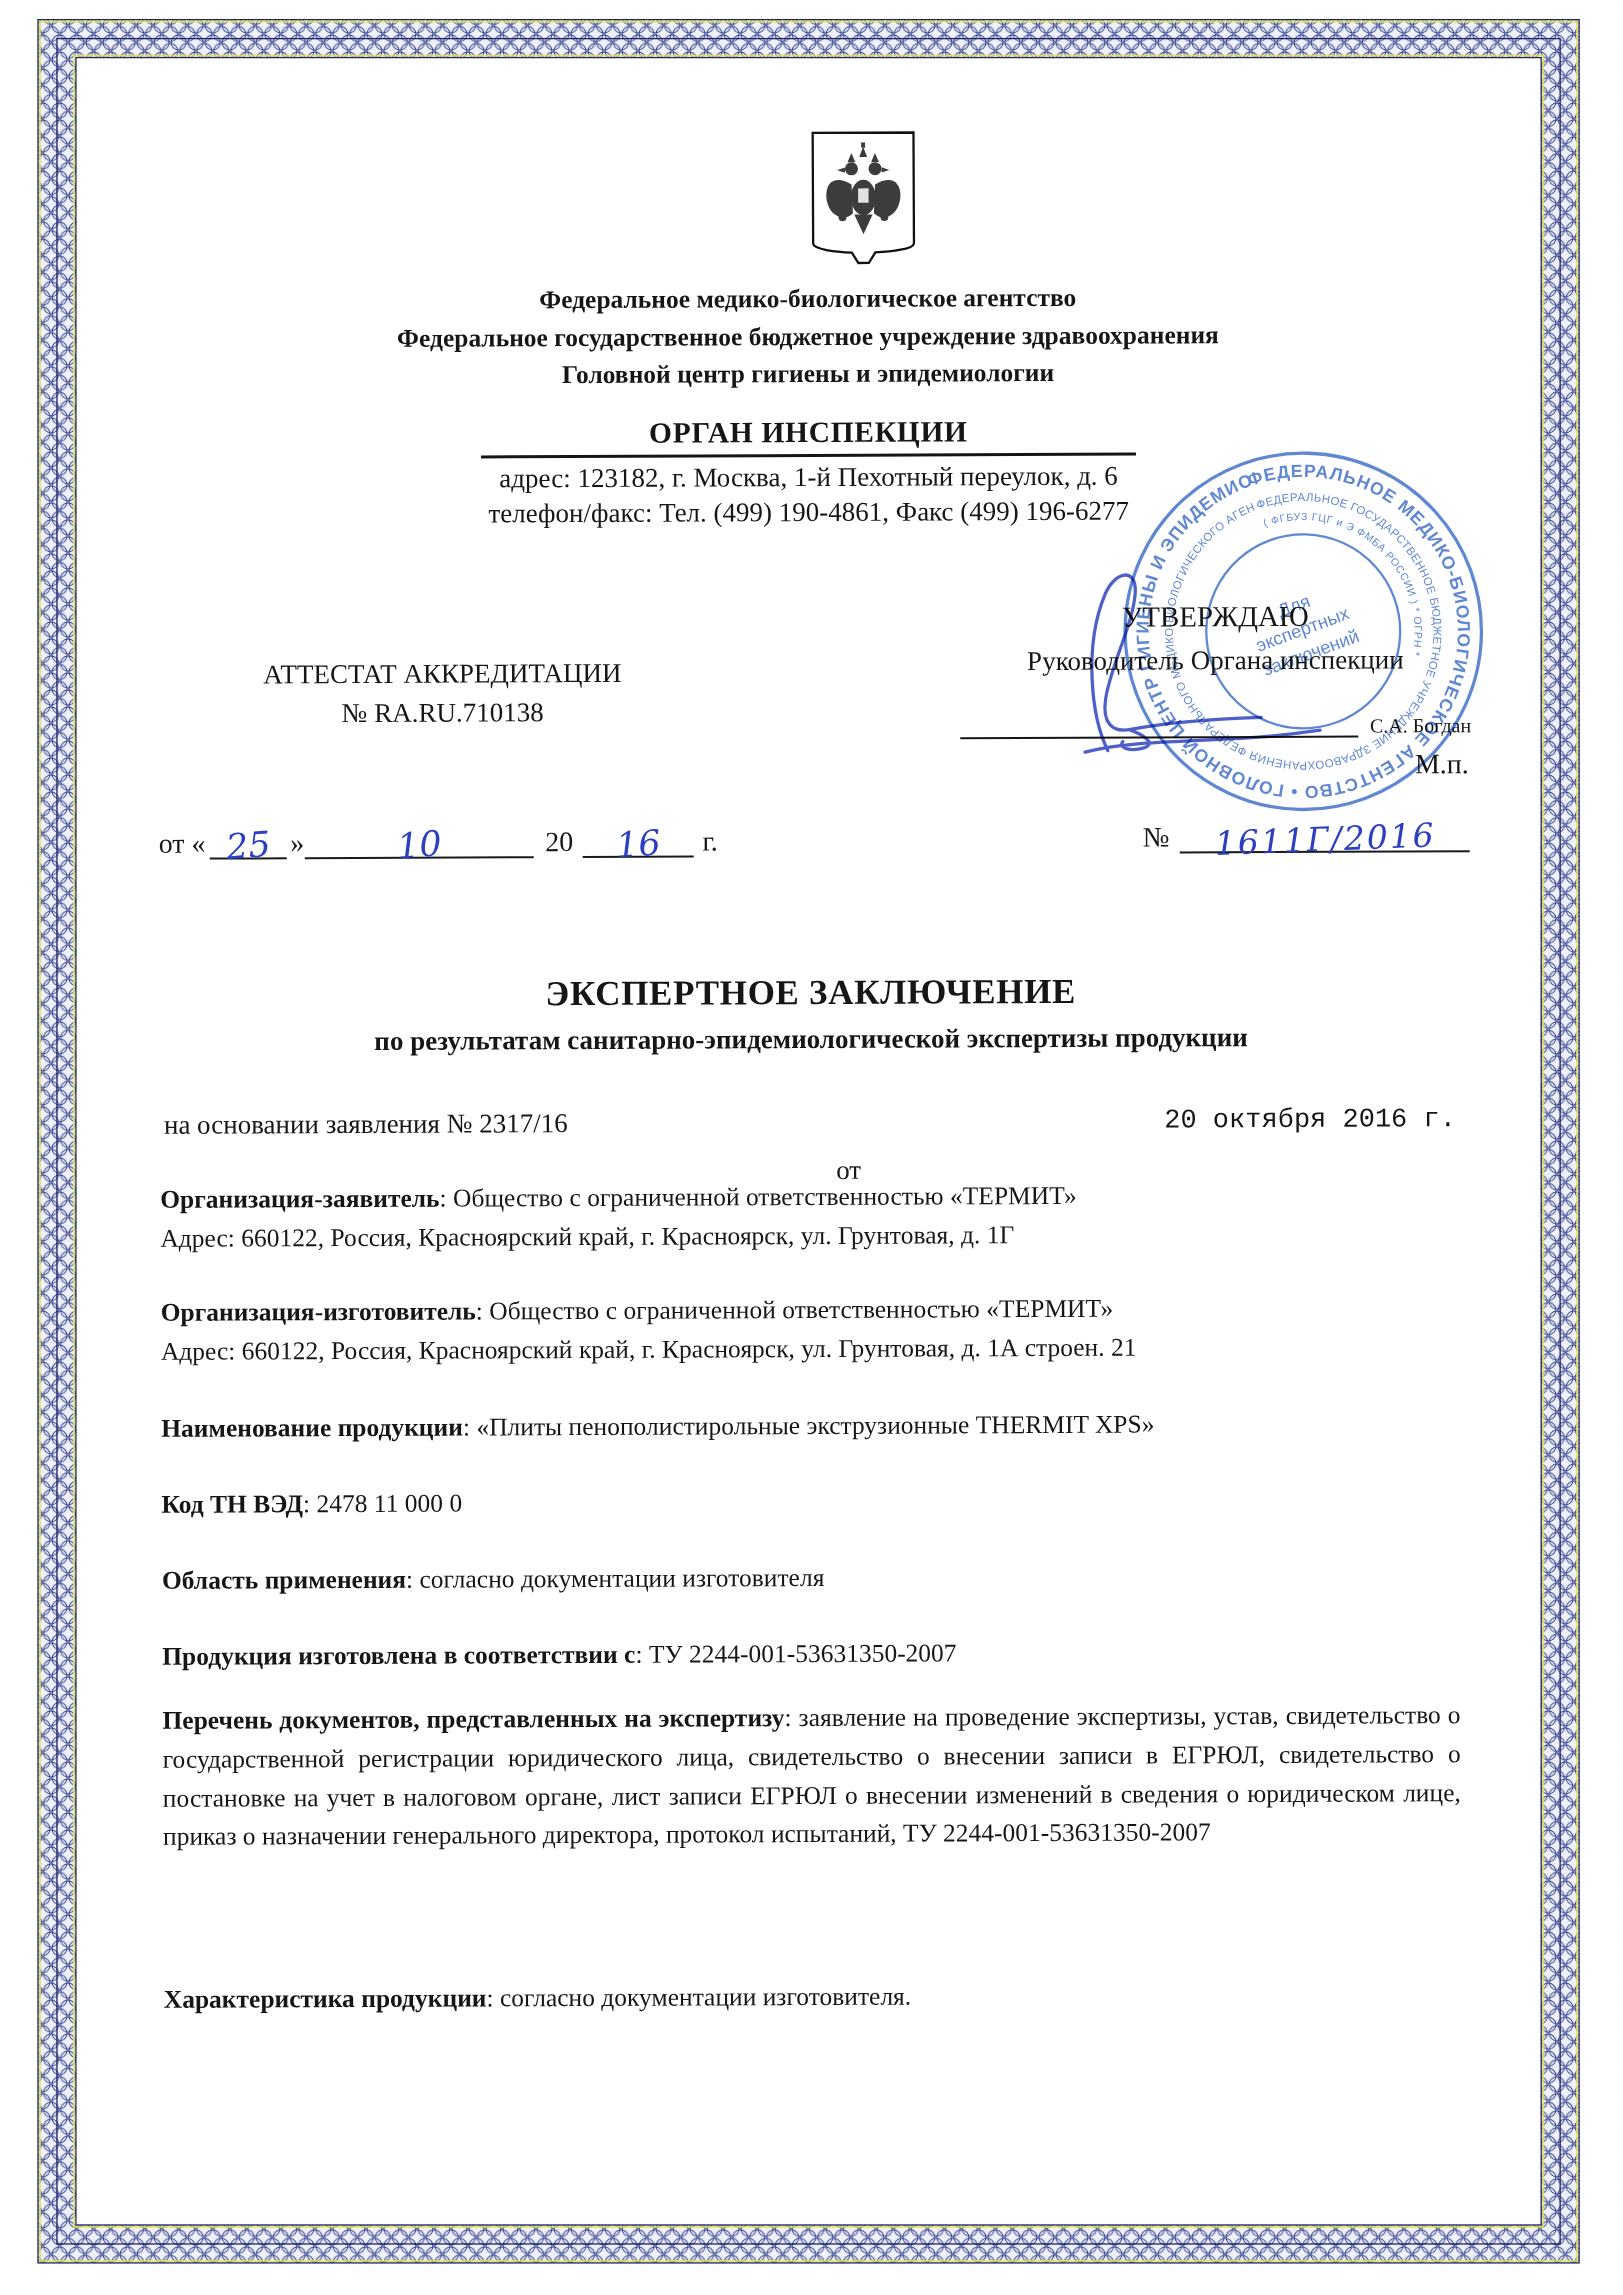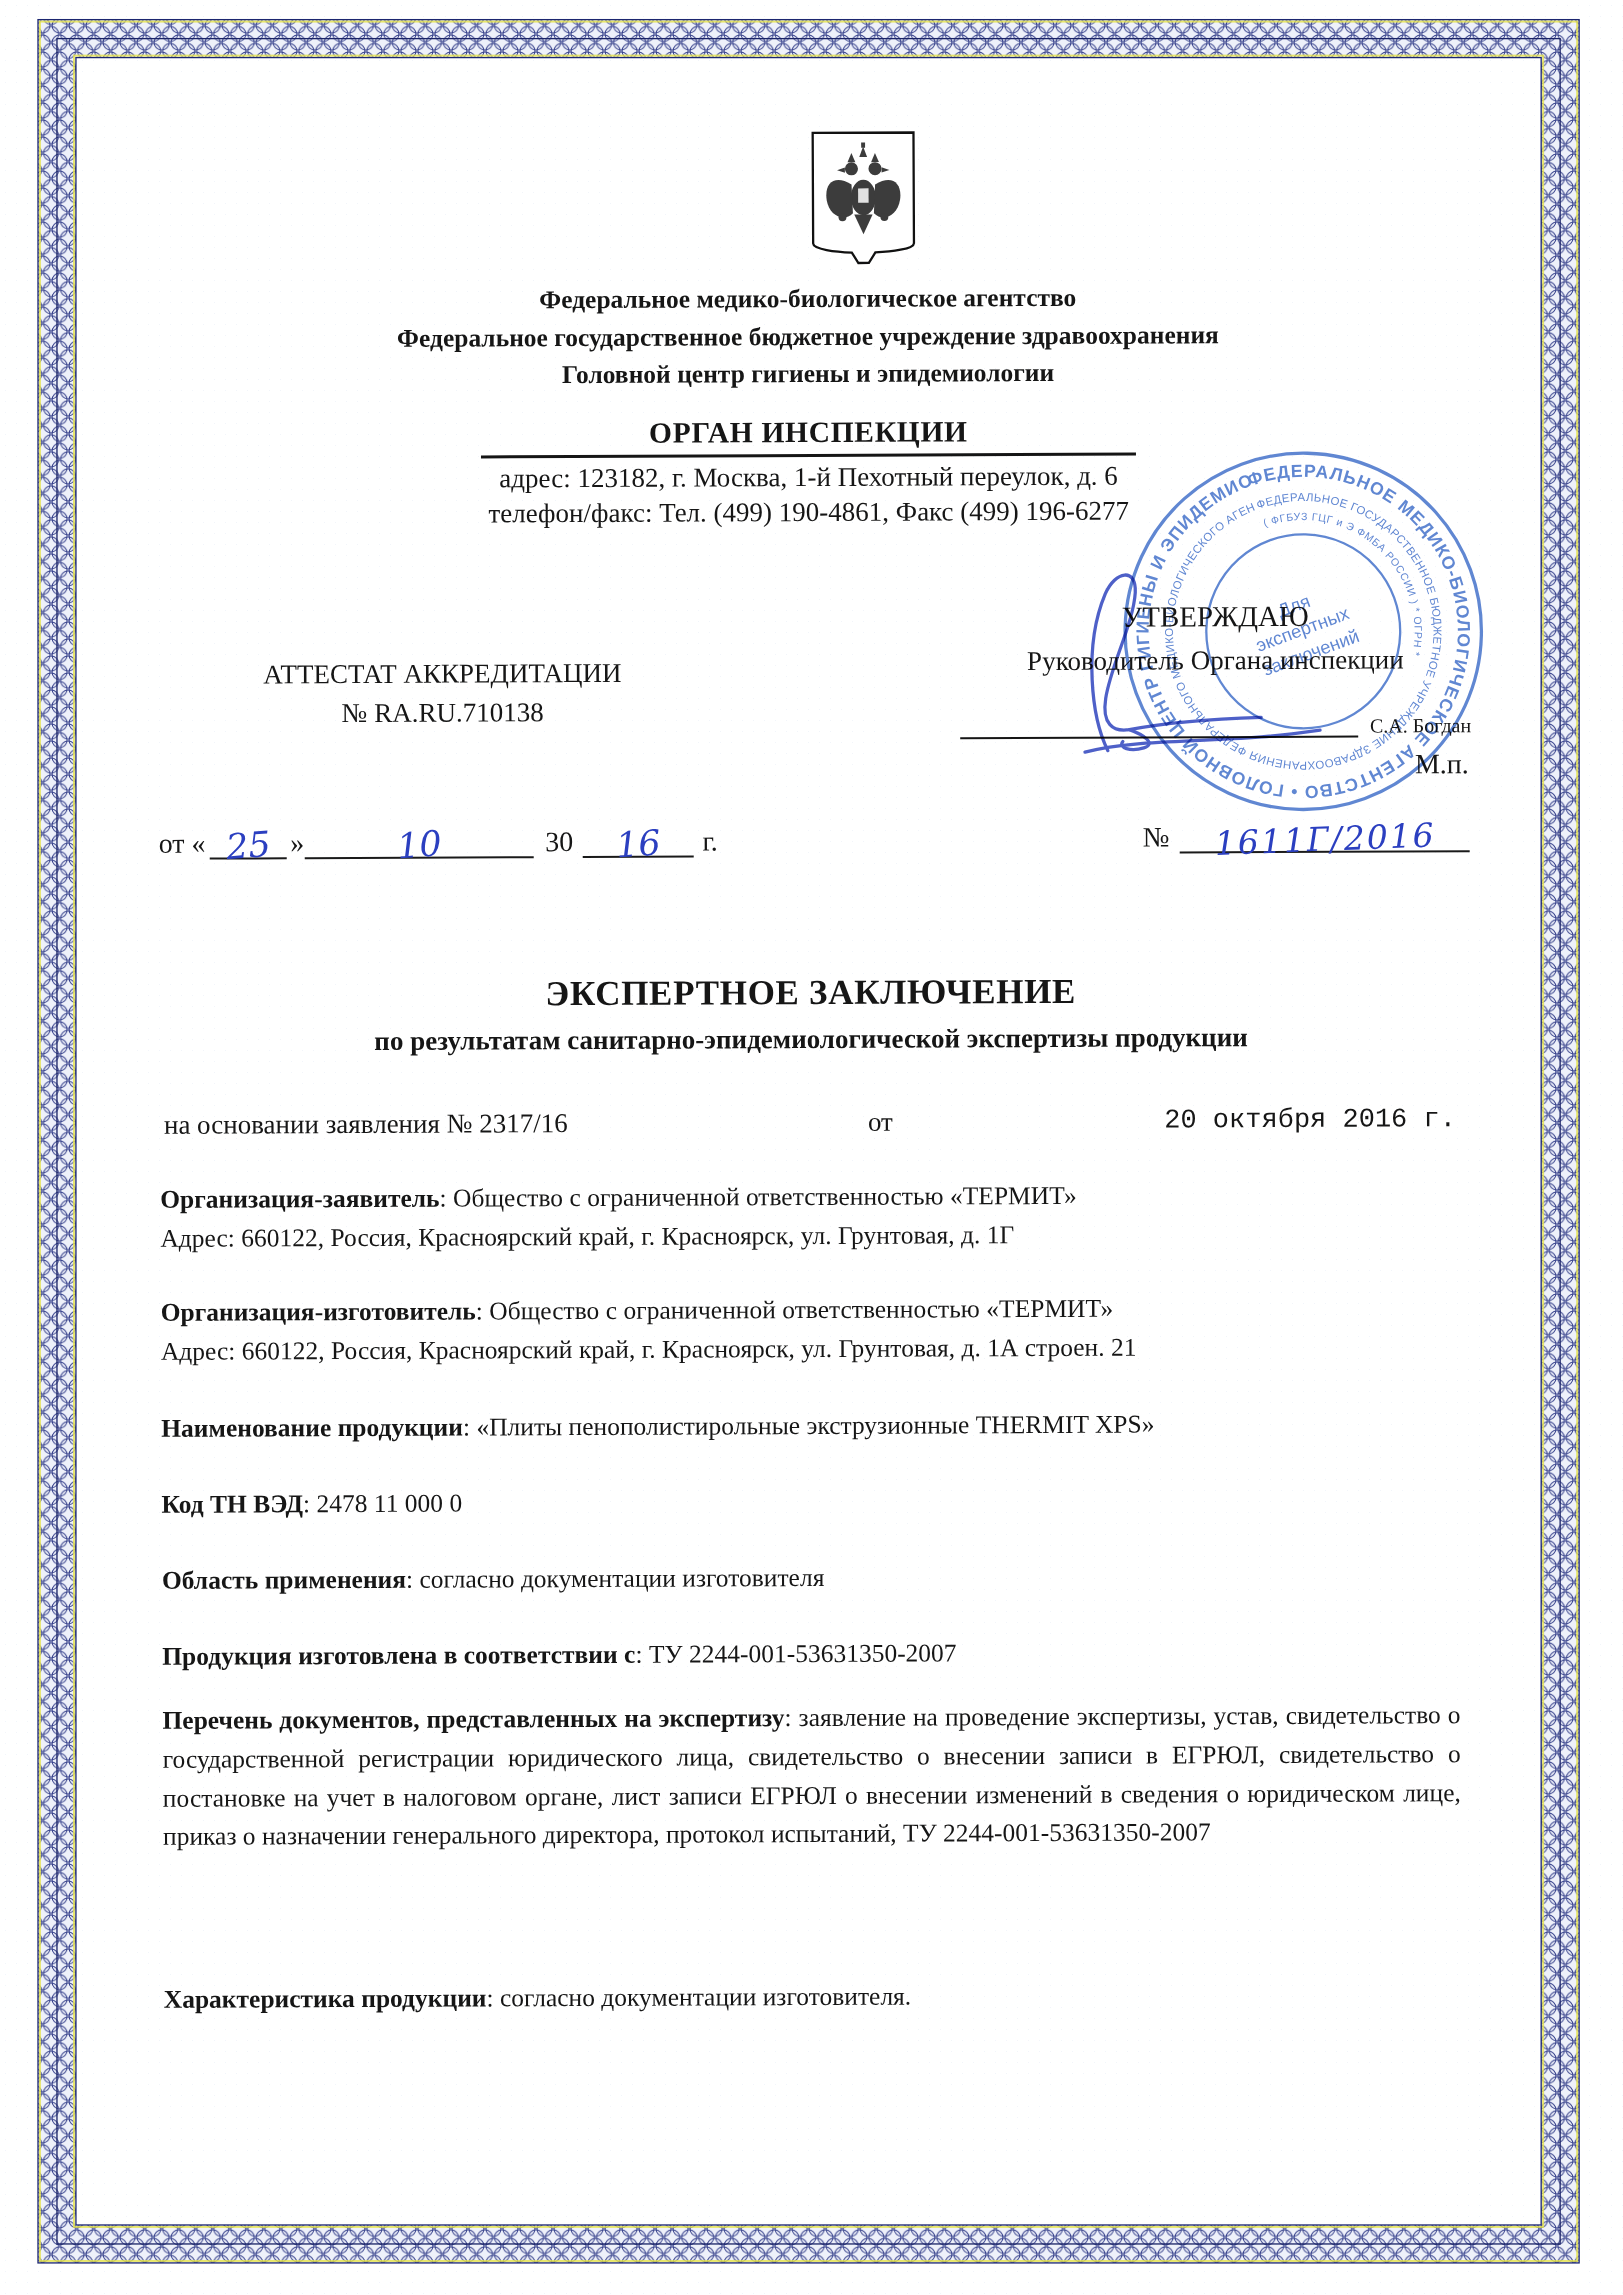--- a/index.html
+++ b/index.html
@@ -43,21 +43,21 @@
   .hw{font-family:"DejaVu Serif",serif;font-style:italic;color:#2b3fc0;
     display:inline-block;transform:rotate(-4deg) translateY(5.2px);line-height:.9;}
   .hw.day,.hw.month,.hw.year{font-size:35px;}
   .hw.num{font-size:33px;letter-spacing:2px;transform:rotate(-2deg) translateY(3.9px);}
   .main-title{position:absolute;top:973px;left:0;width:100%;text-align:center;
     font-size:35px;font-weight:bold;letter-spacing:0.7px;}
   .subtitle{position:absolute;top:1024px;left:0;width:100%;text-align:center;
     font-size:27px;font-weight:bold;}
   .basis{position:absolute;top:1107px;left:164px;right:167px;font-size:27px;height:39px;}
   .basis .bl{position:absolute;left:0;}
-  .basis .bm{position:absolute;left:704px;}
+  .basis .bm{position:absolute;left:672px;margin-top:48px;}
   .basis .br{position:absolute;right:0;font-family:Liberation Mono, monospace;}
   .sect{position:absolute;left:160px;right:165px;font-size:25.5px;line-height:1.52;}
   .sect b{font-weight:bold;}
   .s-applicant{top:1178px;}
   .s-manufacturer{top:1291px;}
   .s-product{top:1407px;}
   .s-tnved{top:1483px;}
   .s-area{top:1559px;}
   .s-made{top:1635px;}
   .s-docs{top:1699px;text-align:justify;}
@@ -149,21 +149,21 @@
 
   <div class="row-date">
     <span>от «</span>
     <span class="blank day">
         <span class="hw day">25</span>
       </span>
     <span>»</span>
     <span class="blank month">
         <span class="hw month">10</span>
       </span>
-    <span>30</span>
+    <span>20</span>
     <span class="blank year">
         <span class="hw year">16</span>
       </span>
     <span>г.</span>
   </div>
 
   <div class="row-num">
     <span>№</span>
     <span class="blank num">
         <span class="hw num">1611Г/2016</span>

